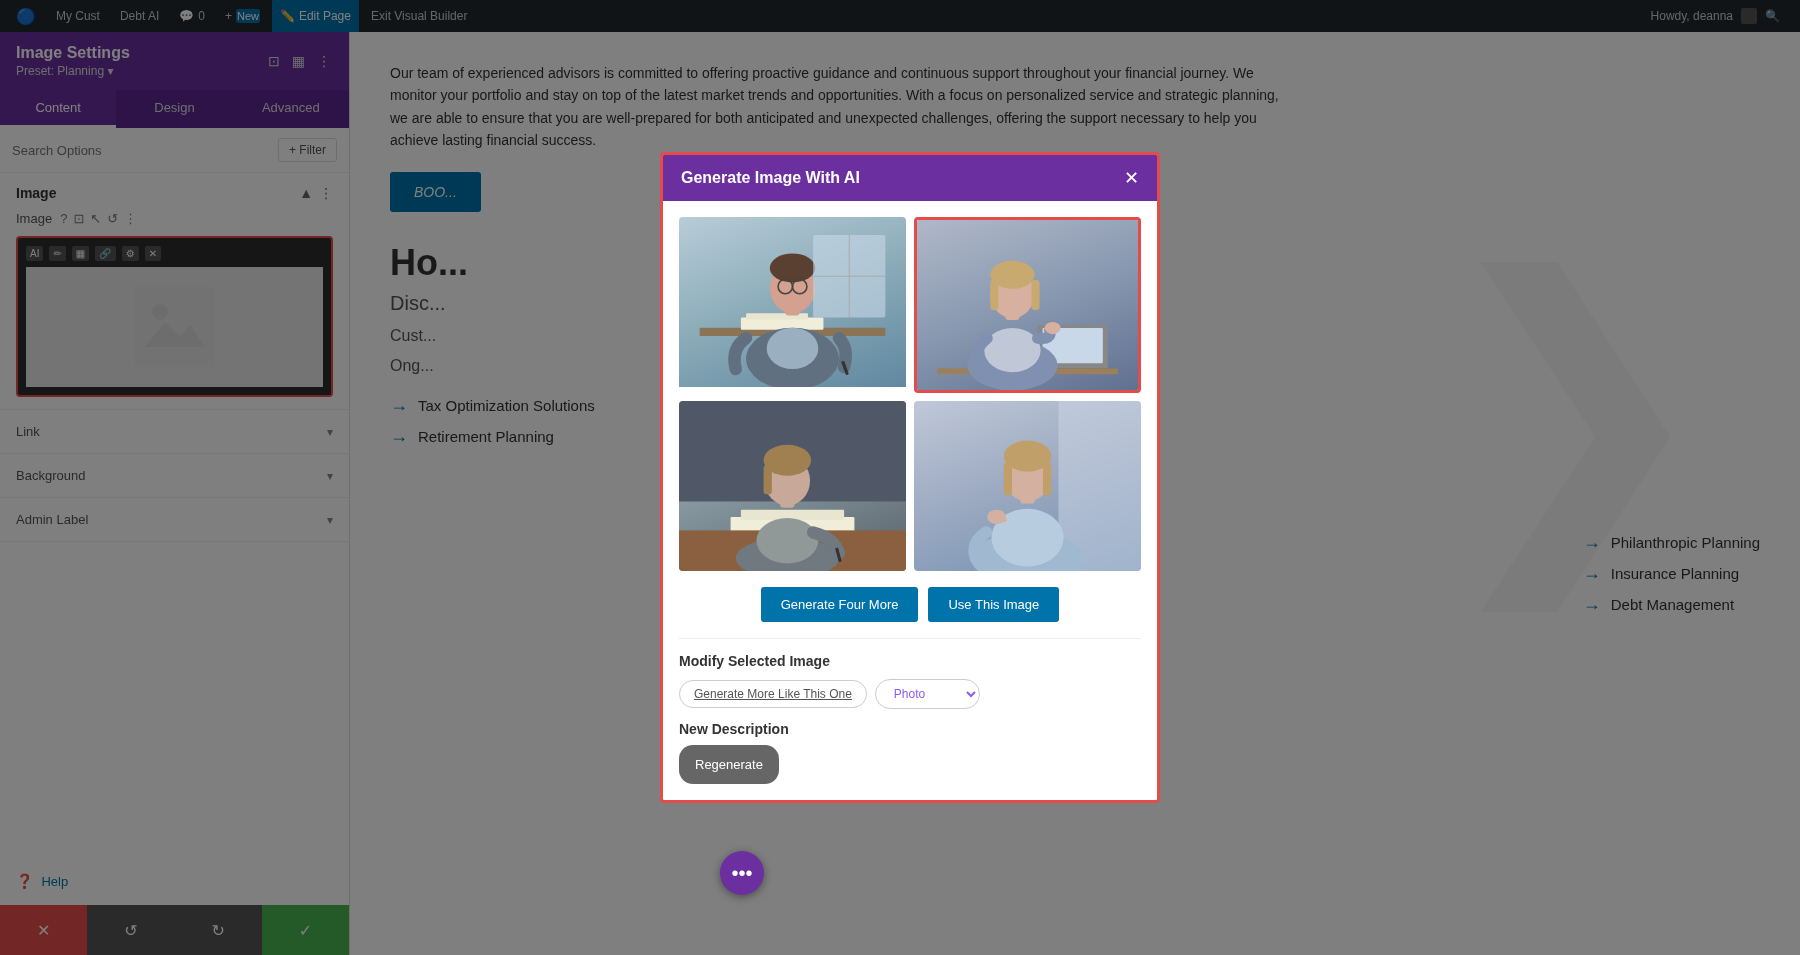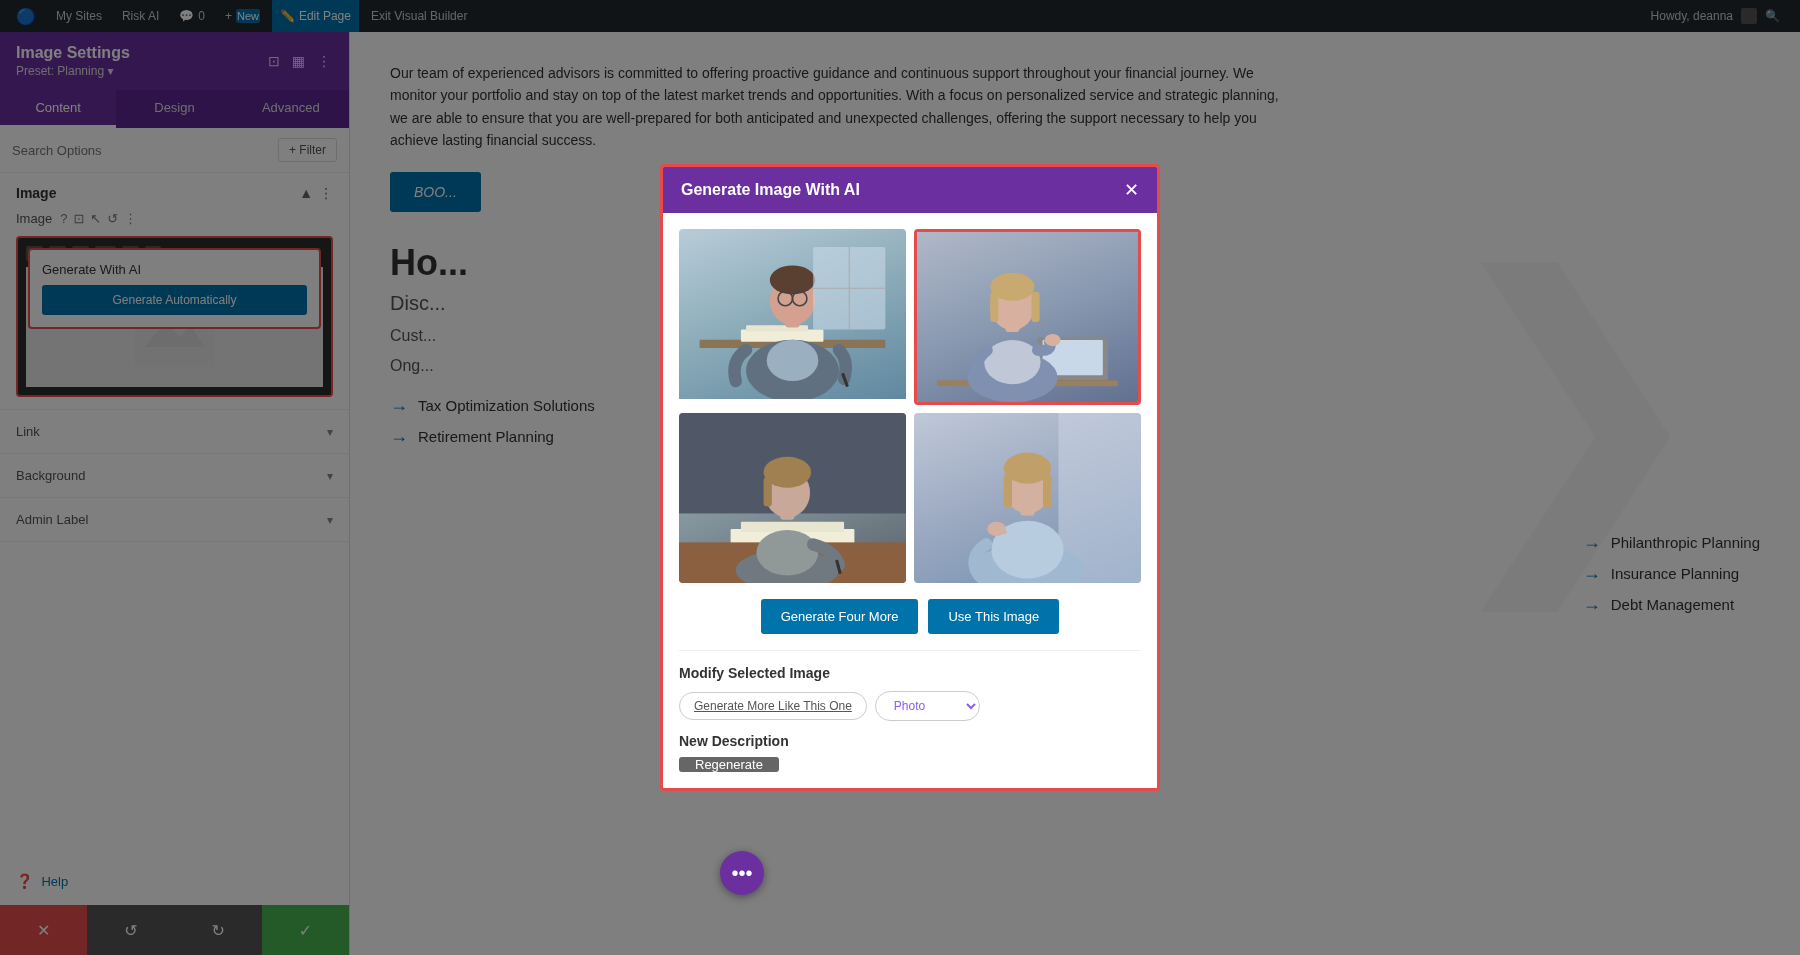--- a/index.html
+++ b/index.html
@@ -379,22 +379,22 @@
       border-radius: 3px;
       padding: 8px 12px;
       font-size: 13px;
       color: #999;
       outline: none;
     }
     .btn-regenerate {
       background: #666;
       color: #fff;
       border: none;
-      padding: 0 16px;
-      border-radius: 3px;
+      padding: 12px 16px;
+      border-radius: 14px;
       font-size: 13px;
       cursor: pointer;
     }
 
     
     .fab {
       position: fixed;
       bottom: 60px;
       left: 50%;
       transform: translateX(-50%);
@@ -413,24 +413,24 @@
     }
   </style>
 </head>
 <body>
 
 <div class="admin-bar">
   <div class="admin-bar-item">
     <span style="font-size:16px;">🔵</span>
   </div>
   <div class="admin-bar-item">
-    <span>My Sites</span>
+    <span>My Cust</span>
   </div>
   <div class="admin-bar-item">
-    <span>Risk AI</span>
+    <span>Debt AI</span>
   </div>
   <div class="admin-bar-item">
     <span>💬</span>
     <span>0</span>
   </div>
   <div class="admin-bar-item">
     <span>+</span>
     <span class="new-badge">New</span>
   </div>
   <div class="admin-bar-item active">
@@ -499,24 +499,20 @@
         <span class="preview-toolbar-icon">✕</span>
       </div>
       <div class="image-placeholder">
         <svg width="80" height="80" viewBox="0 0 80 80" fill="none">
           <rect width="80" height="80" fill="#e0e0e0"></rect>
           <path d="M10 60 L30 35 L45 50 L55 38 L70 60 Z" fill="#bbb"></path>
           <circle cx="25" cy="25" r="8" fill="#bbb"></circle>
         </svg>
       </div>
 
-      <div class="generate-overlay">
-        <div class="generate-title">Generate With AI</div>
-        <button class="generate-auto-btn">Generate Automatically</button>
-      </div>
     </div>
   </div>
 
   <div class="collapsed-section">
     <span class="collapsed-section-title">Link</span>
     <span class="chevron">▾</span>
   </div>
 
   <div class="collapsed-section">
     <span class="collapsed-section-title">Background</span>

